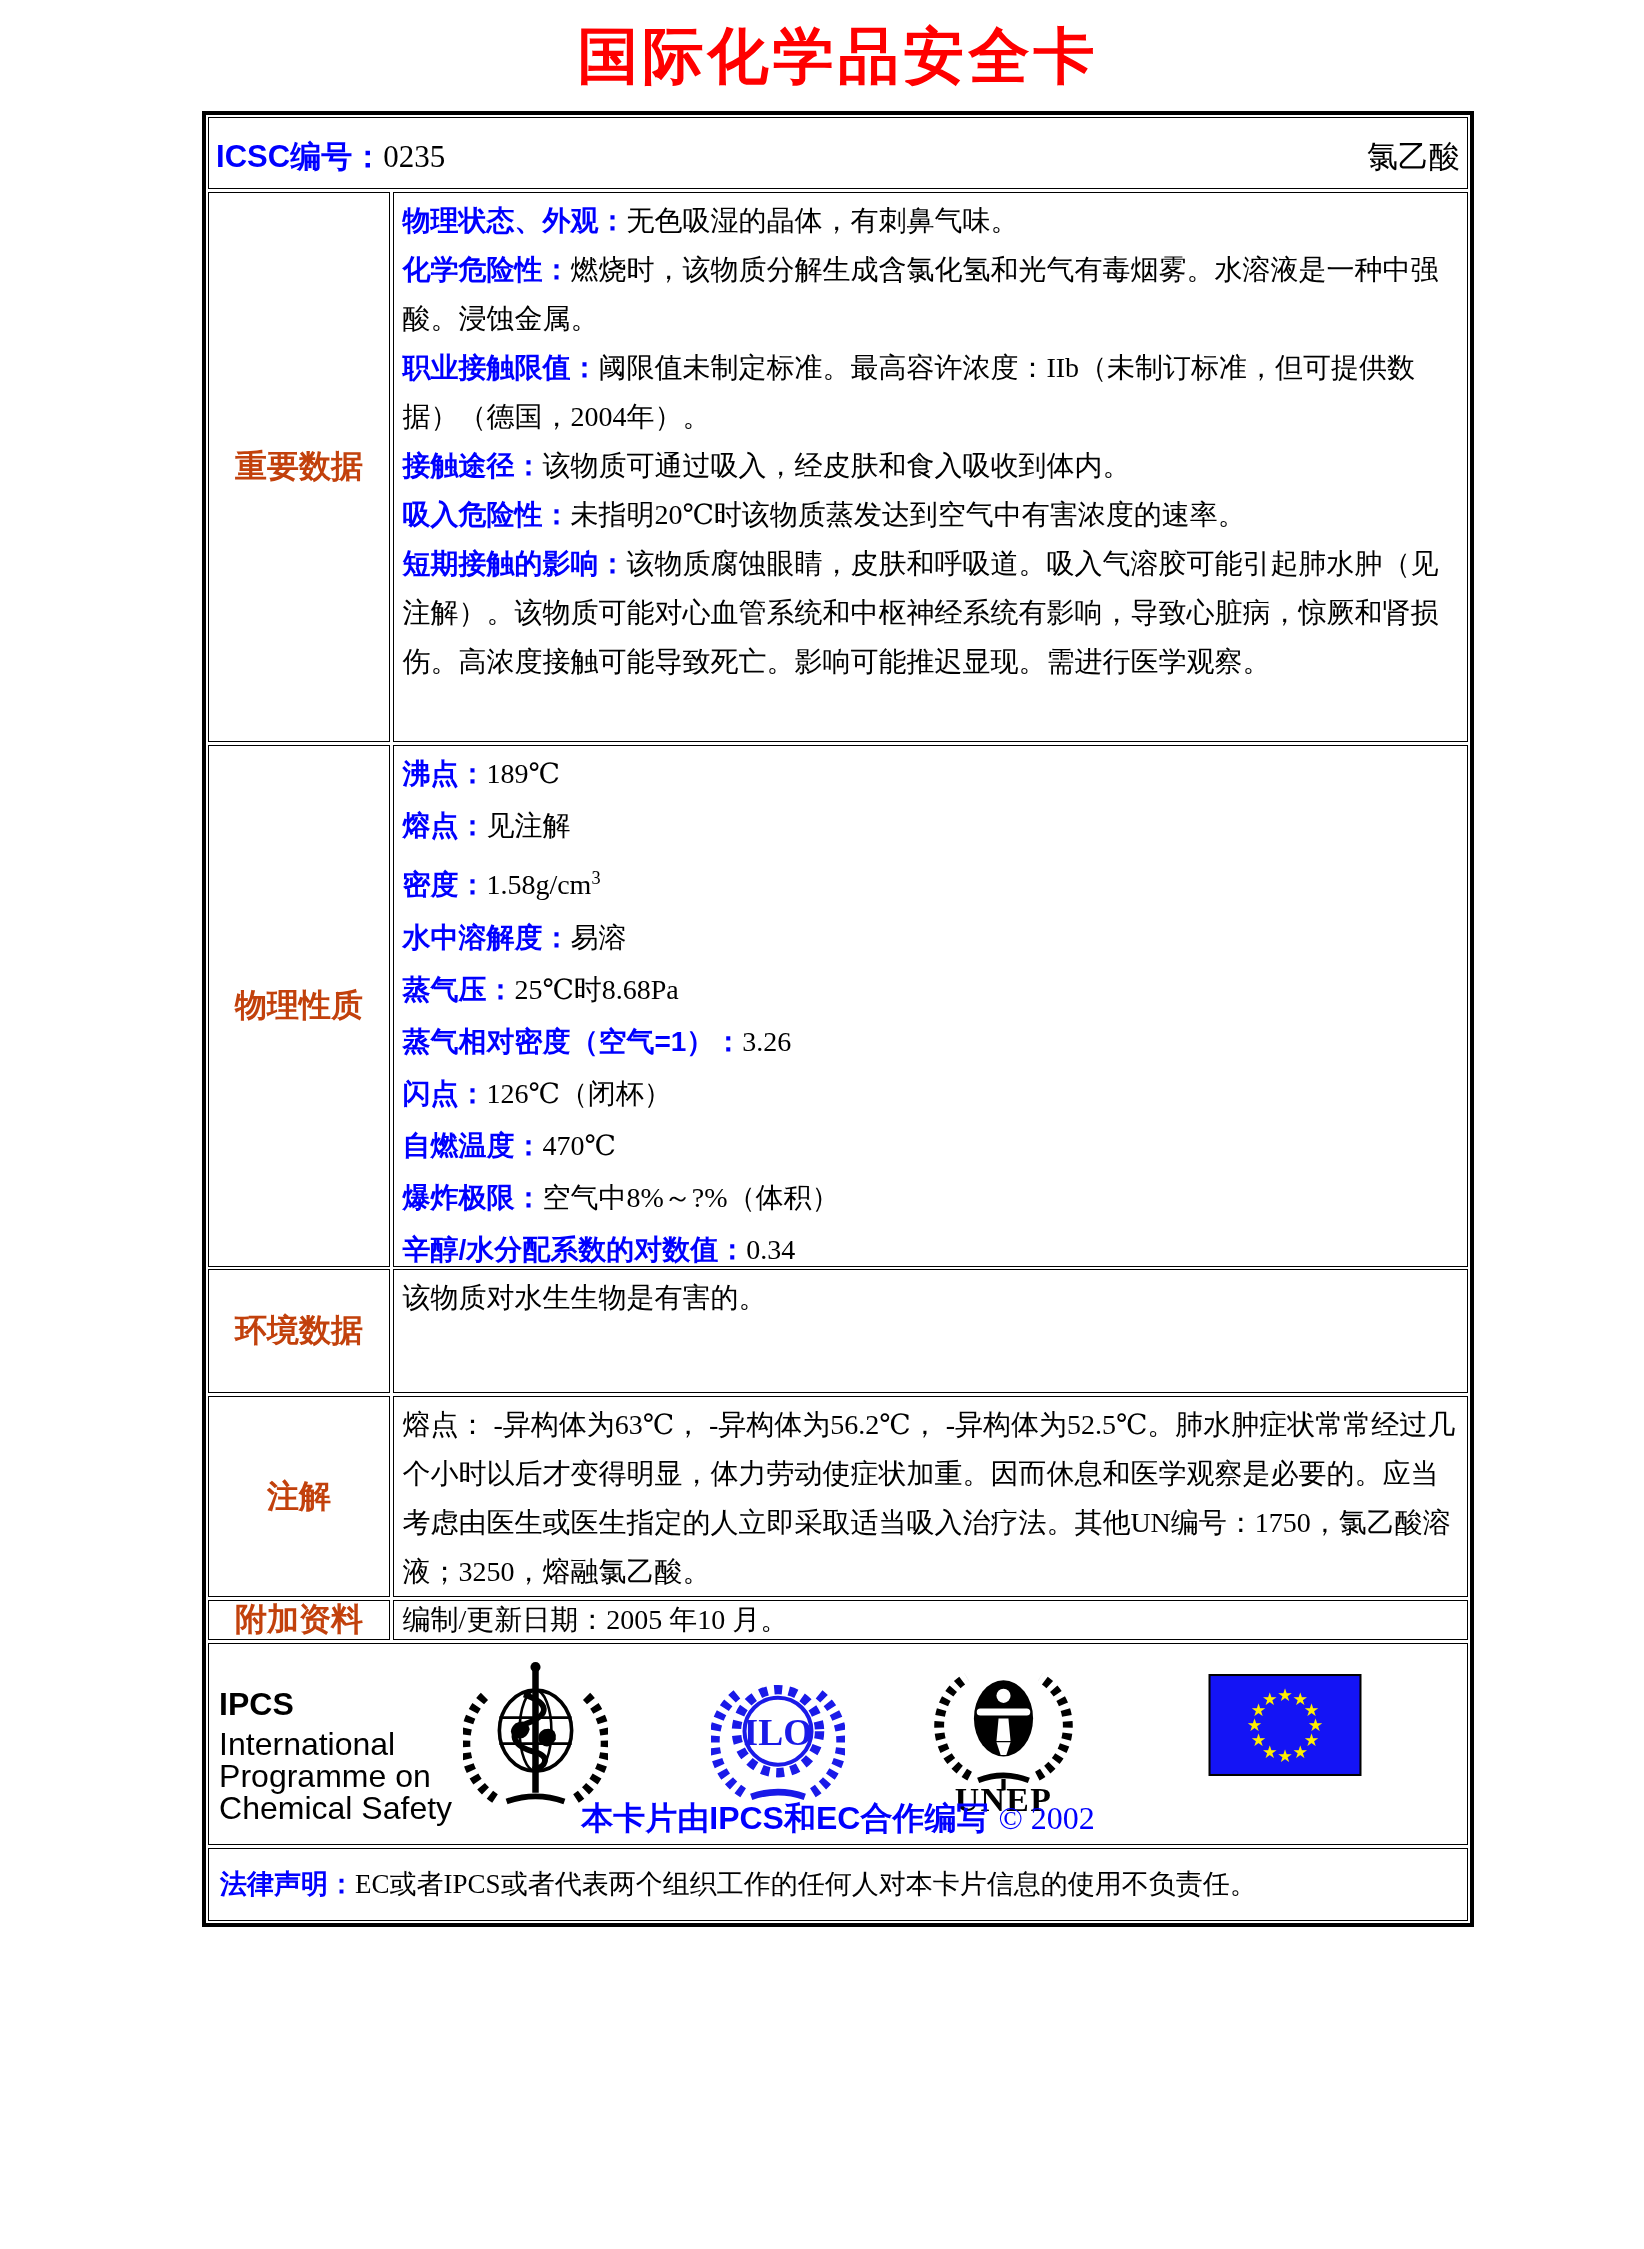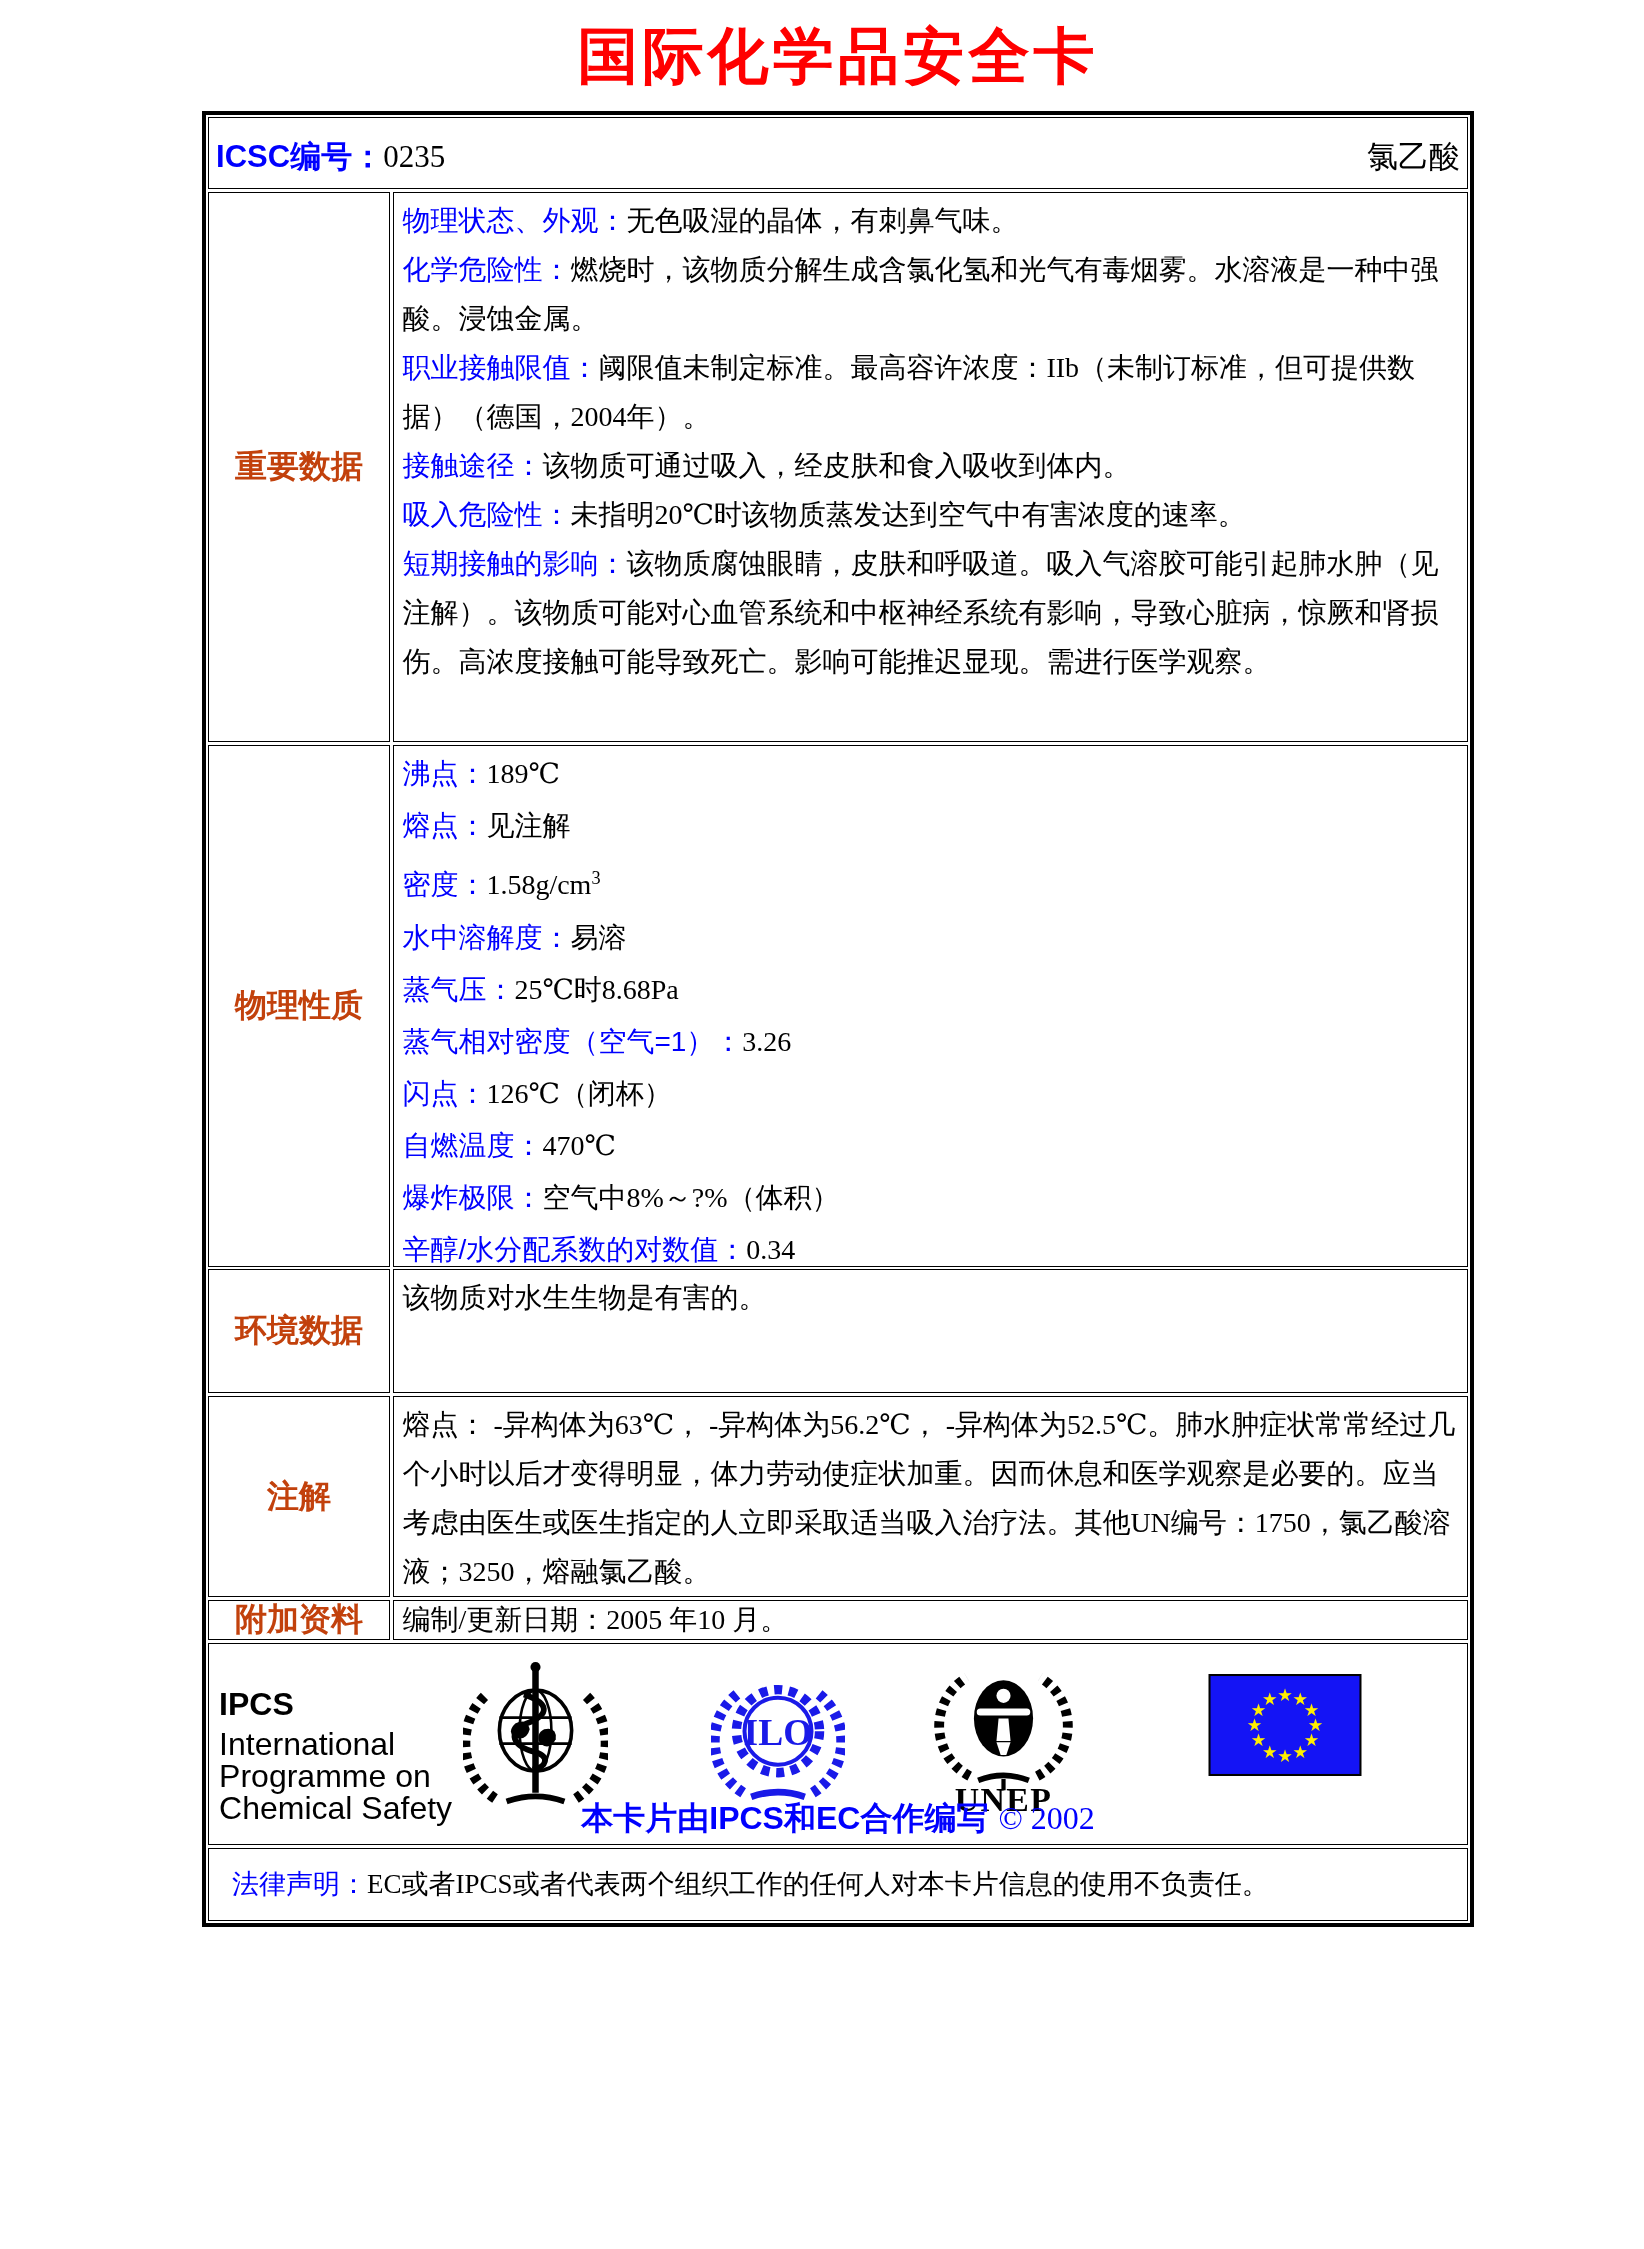--- a/index.html
+++ b/index.html
@@ -32,21 +32,21 @@
 
   .header-cell{flex:1;display:flex;justify-content:space-between;align-items:center;
       font-size:31px;padding:7px 7px 0 7px;}
   .blue{color:#0000fe;font-weight:bold;
       font-family:"Liberation Sans","DejaVu Sans",sans-serif;}
 
   .content-cell p{margin:0;font-size:28px;}
   .important-cell p{line-height:49px;}
   .physical-cell p{line-height:52px;}
   .env-cell p,.notes-cell p{line-height:49px;}
-  .lbl{color:#0000fe;font-weight:normal;
+  .lbl{color:#0000fe;font-weight:bold;
       font-family:"Liberation Sans","DejaVu Sans",sans-serif;}
   .txt{color:#000;text-align:center;}
   sup{font-size:18.3px;}
 
   .add-cell{display:flex;align-items:center;}
   .add-cell p{line-height:1;}
 
   .legal-cell{flex:1;display:flex;align-items:center;padding:0 7px;font-size:27px;}
   .legal-cell .lbl{font-size:27px;}
 
@@ -206,18 +206,18 @@
       </svg>
 
       <div class="caption">
         <span>本卡片由IPCS和EC合作编写</span><span class="copy">© 2002</span>
       </div>
     </div>
   </div>
 
   <div class="row r-legal">
     <div class="cell legal-cell">
-      <p style="margin:16px;"><span class="lbl">法律声明：</span><span class="txt">EC或者IPCS或者代表两个组织工作的任何人对本卡片信息的使用不负责任。</span></p>
+      <p style="margin:4px;"><span class="lbl">法律声明：</span><span class="txt">EC或者IPCS或者代表两个组织工作的任何人对本卡片信息的使用不负责任。</span></p>
     </div>
   </div>
 
 </div>
 
 
 </body></html>

